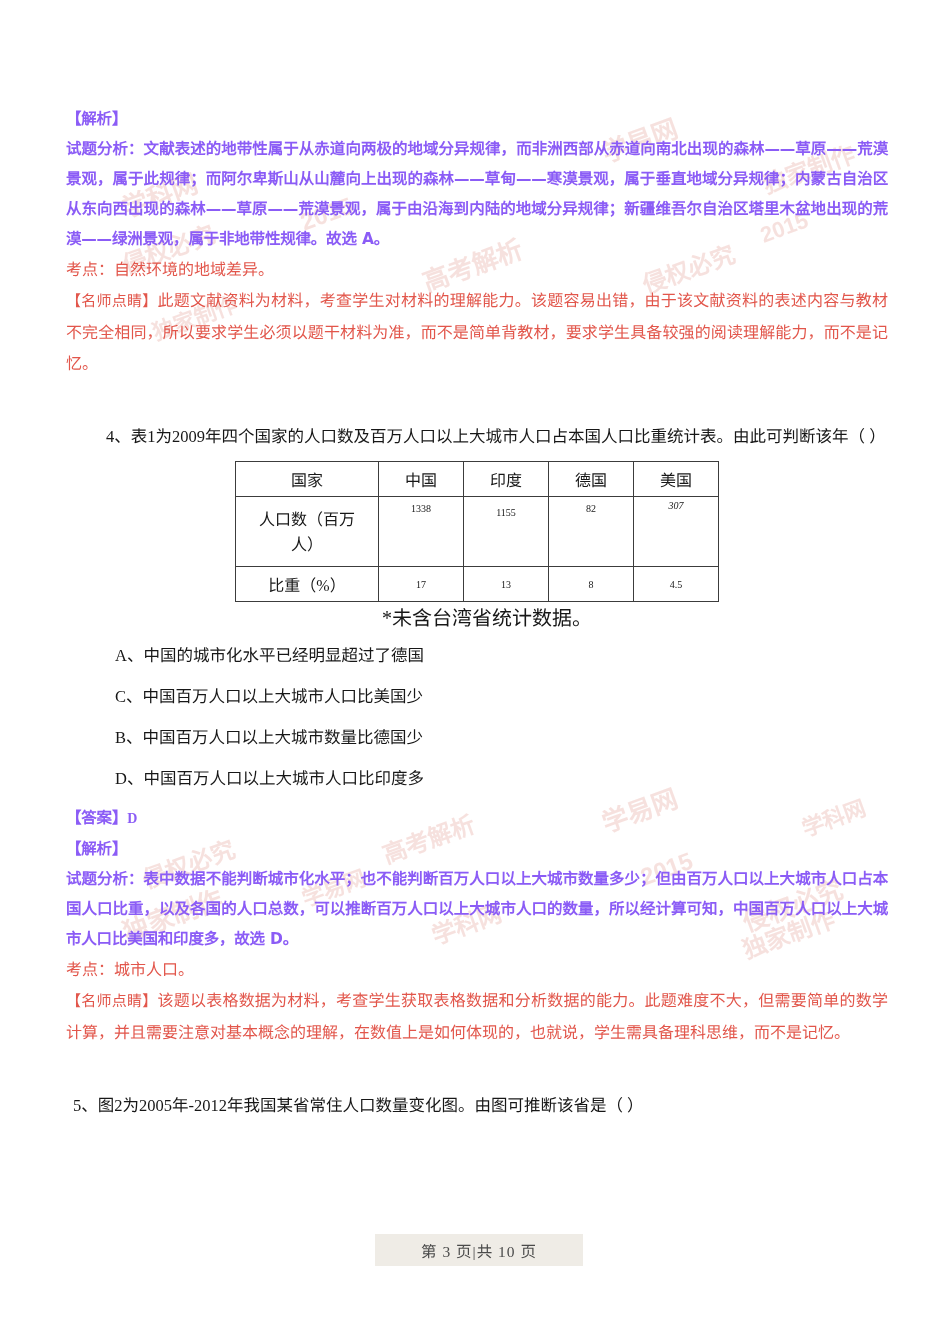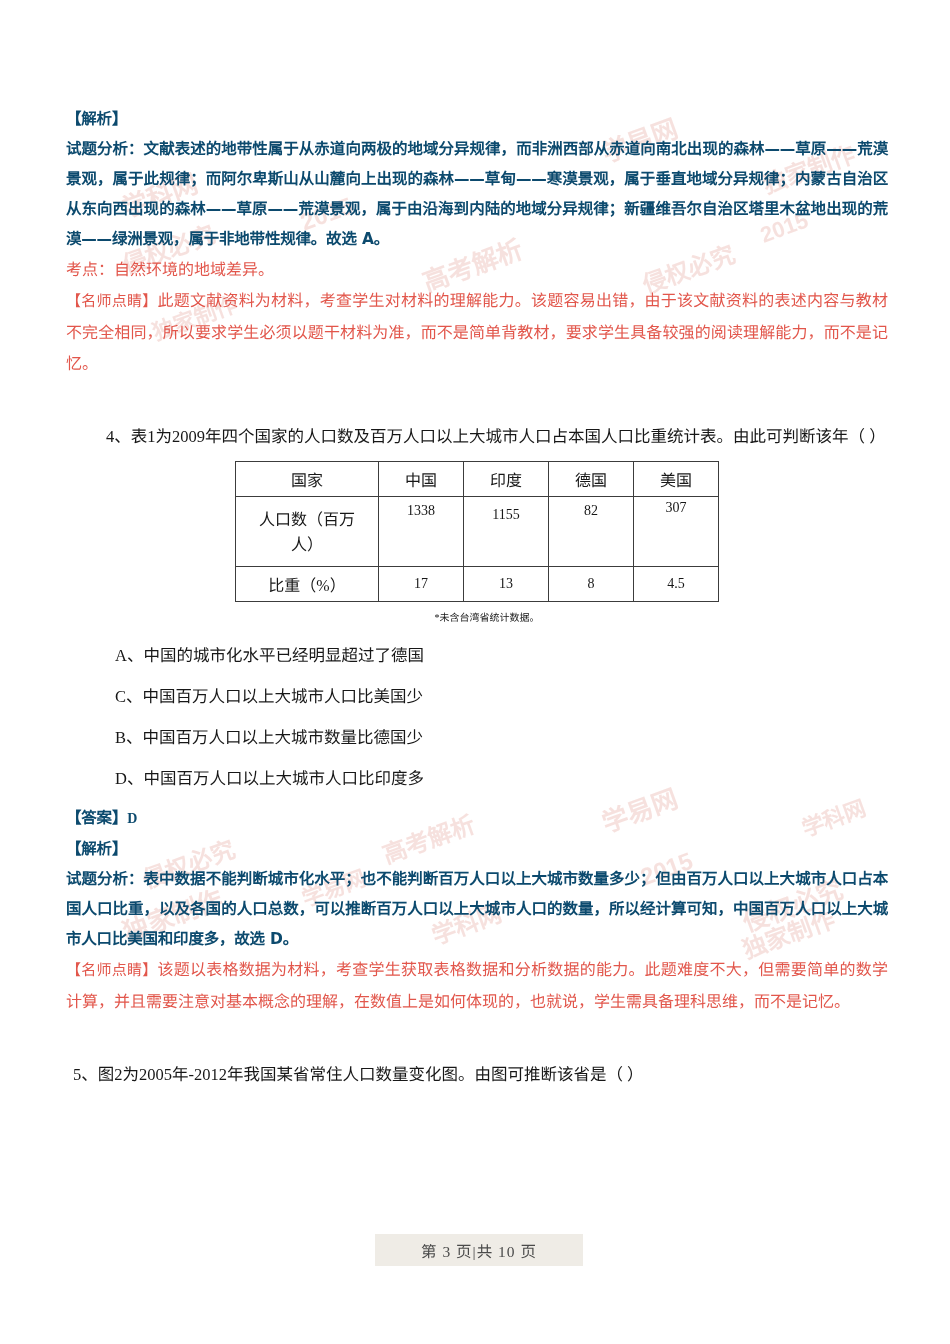--- a/index.html
+++ b/index.html
@@ -42,21 +42,21 @@
   
   .content {
     position: relative;
     z-index: 2;
     padding: 104px 62px 0 66px;
     box-sizing: border-box;
   }
 
   
   .red-bold {
-    color: #0c4a6e;
+    color: #8b5cf6;
     font-family: "DejaVu Sans", "Liberation Sans", sans-serif;
     font-weight: bold;
     font-size: 15.5px;
     line-height: 30px;
     margin: 0;
     letter-spacing: -0.2px;
   }
   .red-bold .ascii {
     font-family: "Liberation Serif", serif;
     font-weight: bold;
@@ -123,28 +123,28 @@
     font-family: "Liberation Serif", "DejaVu Serif", serif;
     font-size: 16px;
     padding: 3px 4px;
   }
   table.data tr.r1 td { height: 28px; }
   table.data tr.r2 td { height: 56px; }
   table.data tr.r3 td { height: 28px; }
   table.data td.c0 { width: 134px; }
   table.data td.num {
     font-family: "Liberation Serif", serif;
-    font-size: 14px;
+    font-size: 10px;
   }
   .r2 .c0 span { display: block; line-height: 25px; }
   .table-note {
     text-align: center;
     color: #171717;
     font-family: "Liberation Serif", serif;
-    font-size: 10px;
+    font-size: 20px;
     line-height: 28px;
     margin: 2px 0 0 0;
     padding-left: 20px;
   }
 
   
   .footer {
     position: absolute;
     left: 8px;
     right: 0;
@@ -218,21 +218,21 @@
             <td>美国</td>
           </tr>
           <tr class="r2">
             <td class="c0">
               <span>人口数（百万</span>
               <span>人）</span>
             </td>
             <td class="num" style="vertical-align:top;padding-top:6px;">1338</td>
             <td class="num" style="vertical-align:top;padding-top:10px;">1155</td>
             <td class="num" style="vertical-align:top;padding-top:6px;">82</td>
-            <td class="num" style="vertical-align:top;">307</td>
+            <td class="num" style="vertical-align:top;font-style:italic;">307</td>
           </tr>
           <tr class="r3">
             <td class="c0">比重（%）</td>
             <td class="num">17</td>
             <td class="num">13</td>
             <td class="num">8</td>
             <td class="num">4.5</td>
           </tr>
         </tbody>
       </table>
@@ -244,20 +244,21 @@
     <p class="blk opt">C、中国百万人口以上大城市人口比美国少</p>
     <p class="blk opt">B、中国百万人口以上大城市数量比德国少</p>
     <p class="blk opt">D、中国百万人口以上大城市人口比印度多</p>
 
     <p class="red-bold"><span>【答案】</span><span class="ascii">D</span></p>
 
     <p class="red-bold">【解析】</p>
 
     <p class="red-bold" style="text-align:justify;"><span>试题分析：</span><span>表中数据不能判断城市化水平；也不能判断百万人口以上大城市数量多少；但由百万人口以上大城市人口占本国人口比重，以及各国的人口总数，可以推断百万人口以上大城市人口的数量，所以经计算可知，中国百万人口以上大城市人口比美国和印度多，故选 D。</span></p>
 
+    <p class="red-serif">考点：城市人口。</p>
 
     <p class="red-serif"><span class="tag-strong">【名师点睛】</span><span>该题以表格数据为材料，考查学生获取表格数据和分析数据的能力。此题难度不大，但需要简单的数学计算，并且需要注意对基本概念的理解，在数值上是如何体现的，也就说，学生需具备理科思维，而不是记忆。</span></p>
 
     <div class="spacer-lg"></div>
 
     <p class="blk">5、图2为2005年-2012年我国某省常住人口数量变化图。由图可推断该省是（    ）</p>
 
   </div>
 
   <div class="footer">

